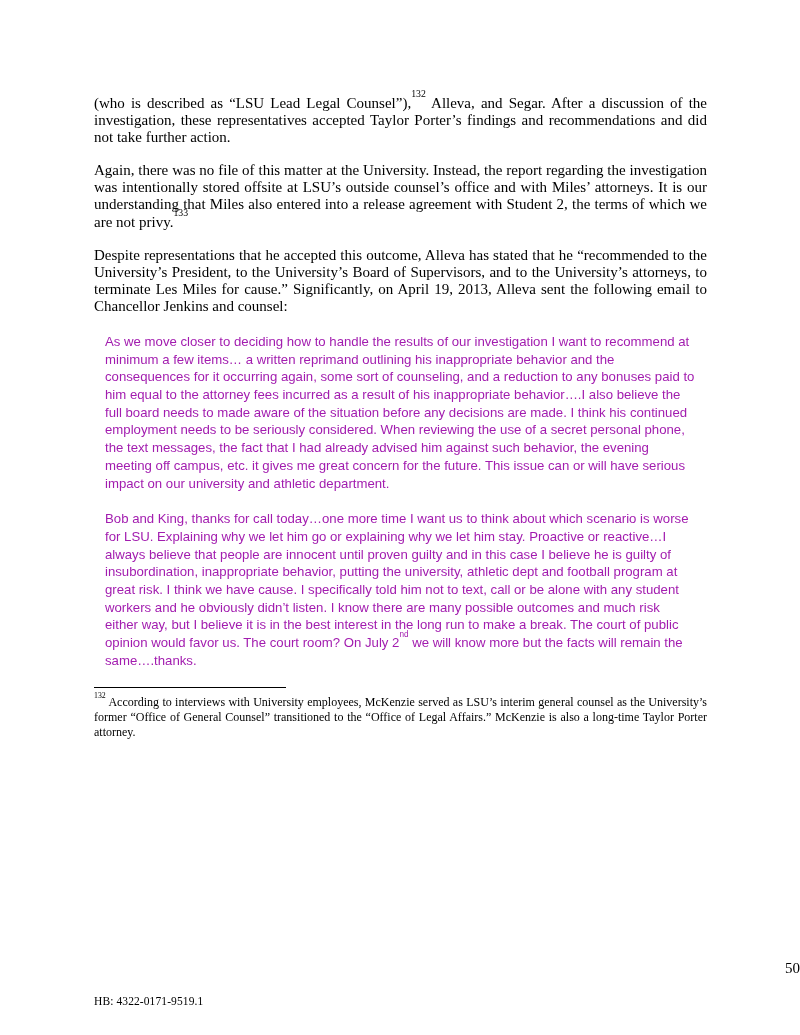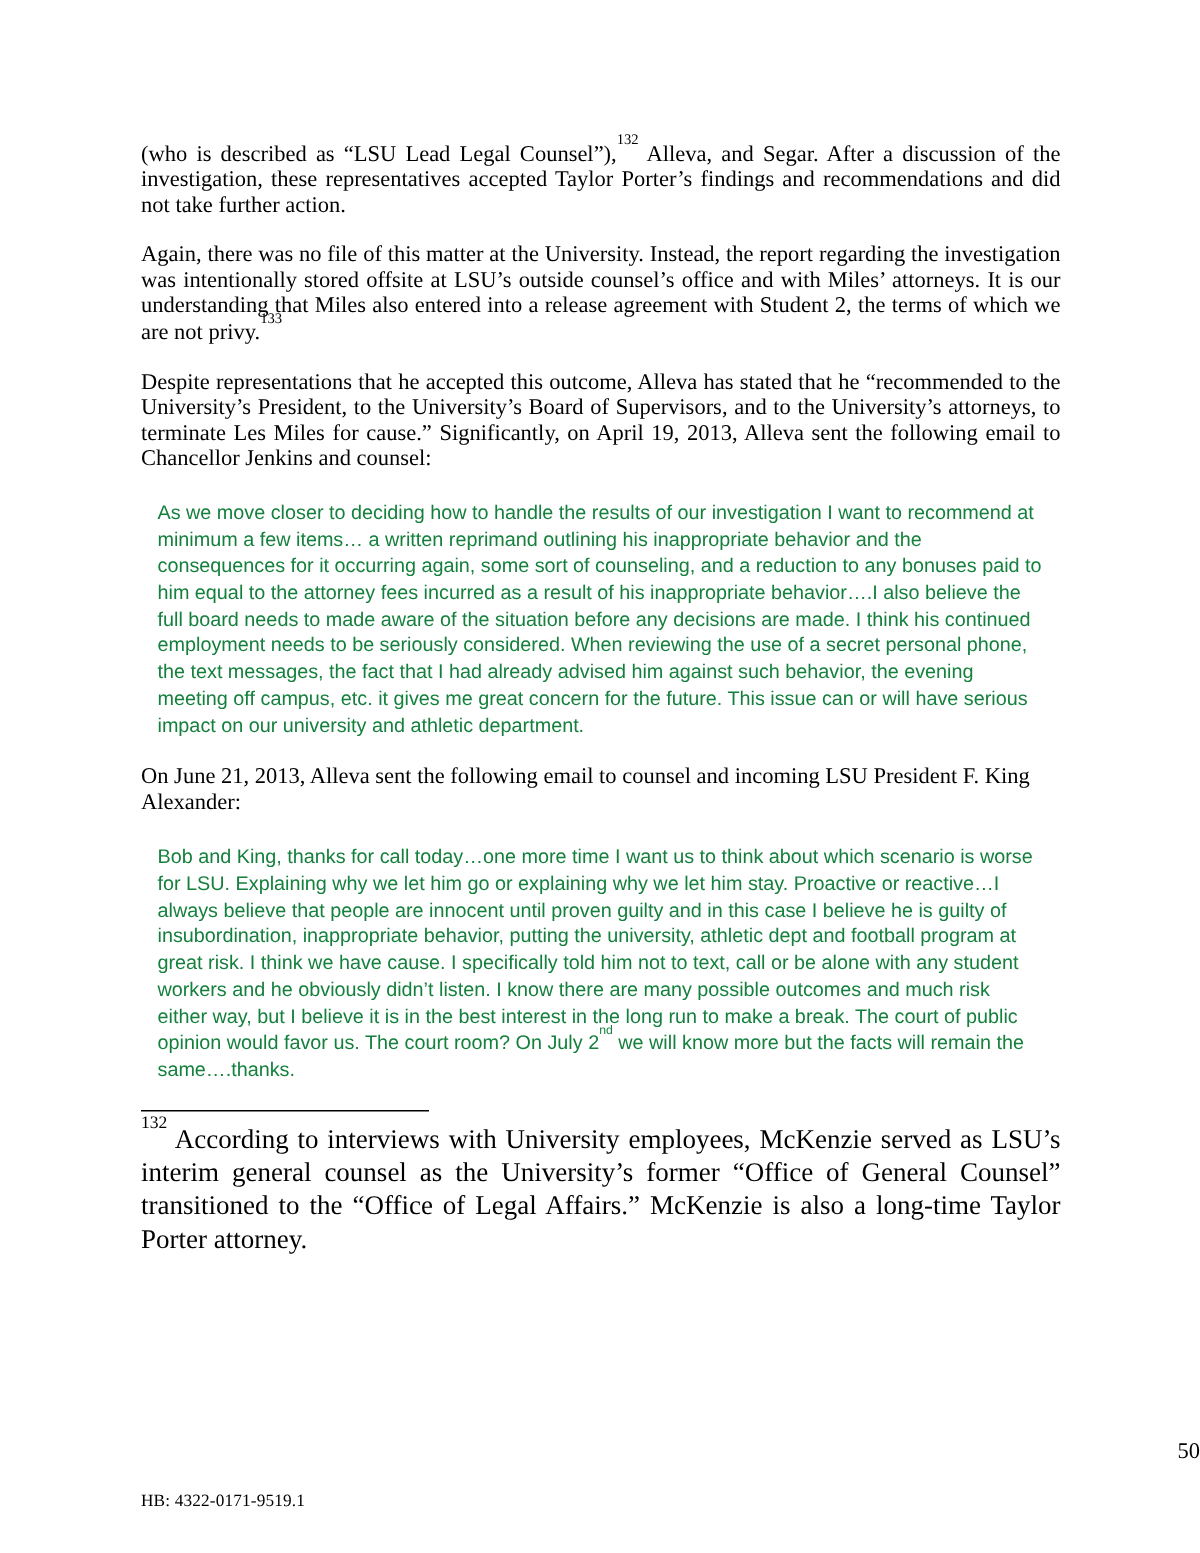--- a/index.html
+++ b/index.html
@@ -31,24 +31,24 @@
     line-height: 0;
     font-family: inherit;
     text-align: center;
   }
   blockquote.quote {
     margin: 18px 12px 18px 0;
     padding-left: 11px;
     font-family: "Liberation Sans", "DejaVu Sans", sans-serif;
     font-size: 13.2px;
     line-height: 1.34;
-    color: #15803d;
+    color: #a21caf;
     text-align: left;
   }
-  .footnotes { font-size: 18px; }
+  .footnotes { font-size: 12px; }
   .fn-rule {
     width: 192px;
     border-top: 1.7px solid #000;
     margin-bottom: 7px;
   }
   .fn { line-height: 1.24; margin-bottom: 3px; }
   .page-number {
     position: absolute;
     bottom: 58px;
     left: 0;
@@ -72,21 +72,20 @@
 
     <p class="para justify"><span>(who is described as “LSU Lead Legal Counsel”),</span><sup class="fnref">132</sup><span> Alleva, and Segar. After a discussion of the investigation, these representatives accepted Taylor Porter’s findings and recommendations and did not take further action.</span></p>
 
     <p class="para justify"><span>Again, there was no file of this matter at the University. Instead, the report regarding the investigation was intentionally stored offsite at LSU’s outside counsel’s office and with Miles’ attorneys. It is our understanding that Miles also entered into a release agreement with Student 2, the terms of which we are not privy.</span><sup class="fnref">133</sup></p>
 
     <p class="para justify">Despite representations that he accepted this outcome, Alleva has stated that he “recommended to the University’s President, to the University’s Board of Supervisors, and to the University’s attorneys, to terminate Les Miles for cause.” Significantly, on April 19, 2013, Alleva sent the following email to Chancellor Jenkins and counsel:</p>
 
     <blockquote class="quote">As we move closer to deciding how to handle the results of our investigation I want to recommend at minimum a few items… a written reprimand outlining his inappropriate behavior and the consequences for it occurring again, some sort of counseling, and a reduction to any bonuses paid to him equal to the attorney fees incurred as a result of his inappropriate behavior….I also believe the full board needs to made aware of the situation before any decisions are made. I think his continued employment needs to be seriously considered. When reviewing the use of a secret personal phone, the text messages, the fact that I had already advised him against such behavior, the evening meeting off campus, etc. it gives me great concern for the future. This issue can or will have serious impact on our university and athletic department.</blockquote>
 
 
-    <p class="para">On June 21, 2013, Alleva sent the following email to counsel and incoming LSU President F. King Alexander:</p>
 
     <blockquote class="quote"><span>Bob and King, thanks for call today…one more time I want us to think about which scenario is worse for LSU.  Explaining why we let him go or explaining why we let him stay. Proactive or reactive…I always believe that people are innocent until proven guilty and in this case I believe he is guilty of insubordination, inappropriate behavior, putting the university, athletic dept and football program at great risk.  I think we have cause. I specifically told him not to text, call or be alone with any student workers and he obviously didn’t listen.  I know there are many possible outcomes and much risk either way, but I believe it is in the best interest in the long run to make a break.  The court of public opinion would  favor us.  The court room? On July 2</span><sup class="ord">nd</sup><span>  we will know more but the facts will remain the same….thanks.</span></blockquote>
 
     <div class="footnotes">
       <div class="fn-rule"></div>
       <p class="fn justify"><sup class="fnmark">132</sup> <span>According to interviews with University employees, McKenzie served as LSU’s interim general counsel as the University’s former “Office of General Counsel” transitioned to the “Office of Legal Affairs.” McKenzie is also a long-time Taylor Porter attorney.</span></p>
     </div>
 
   </main>
 

